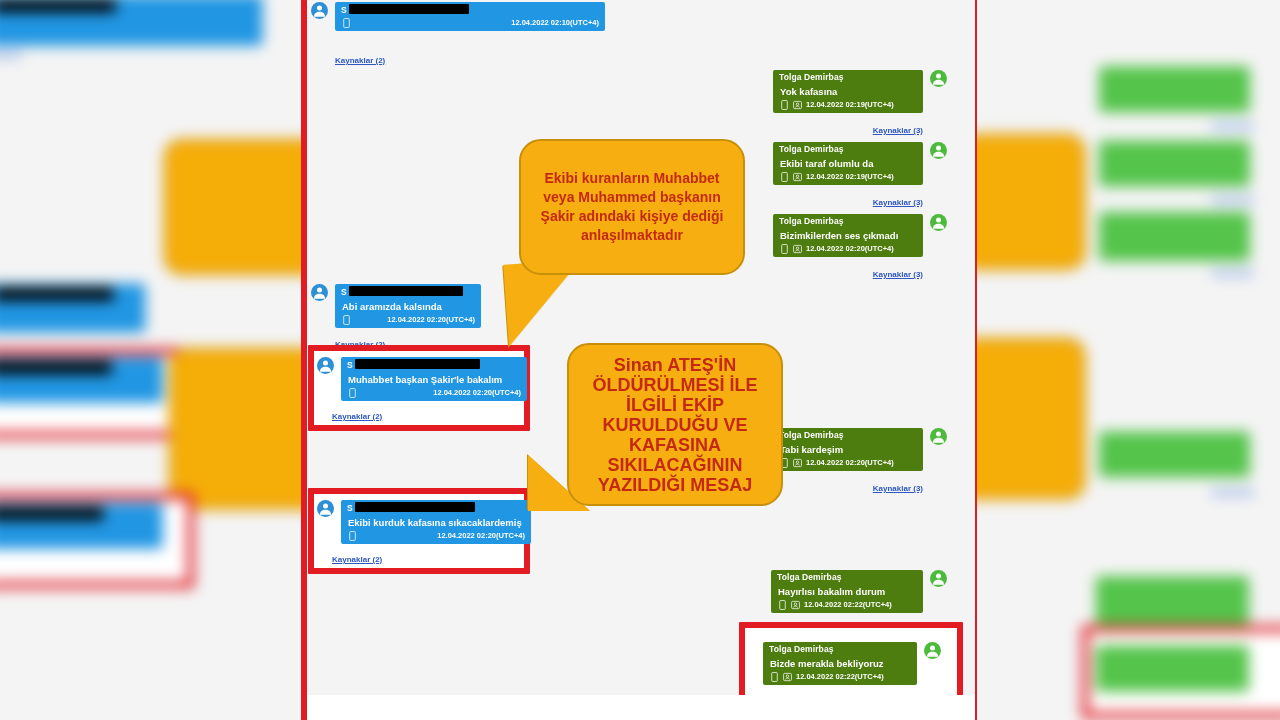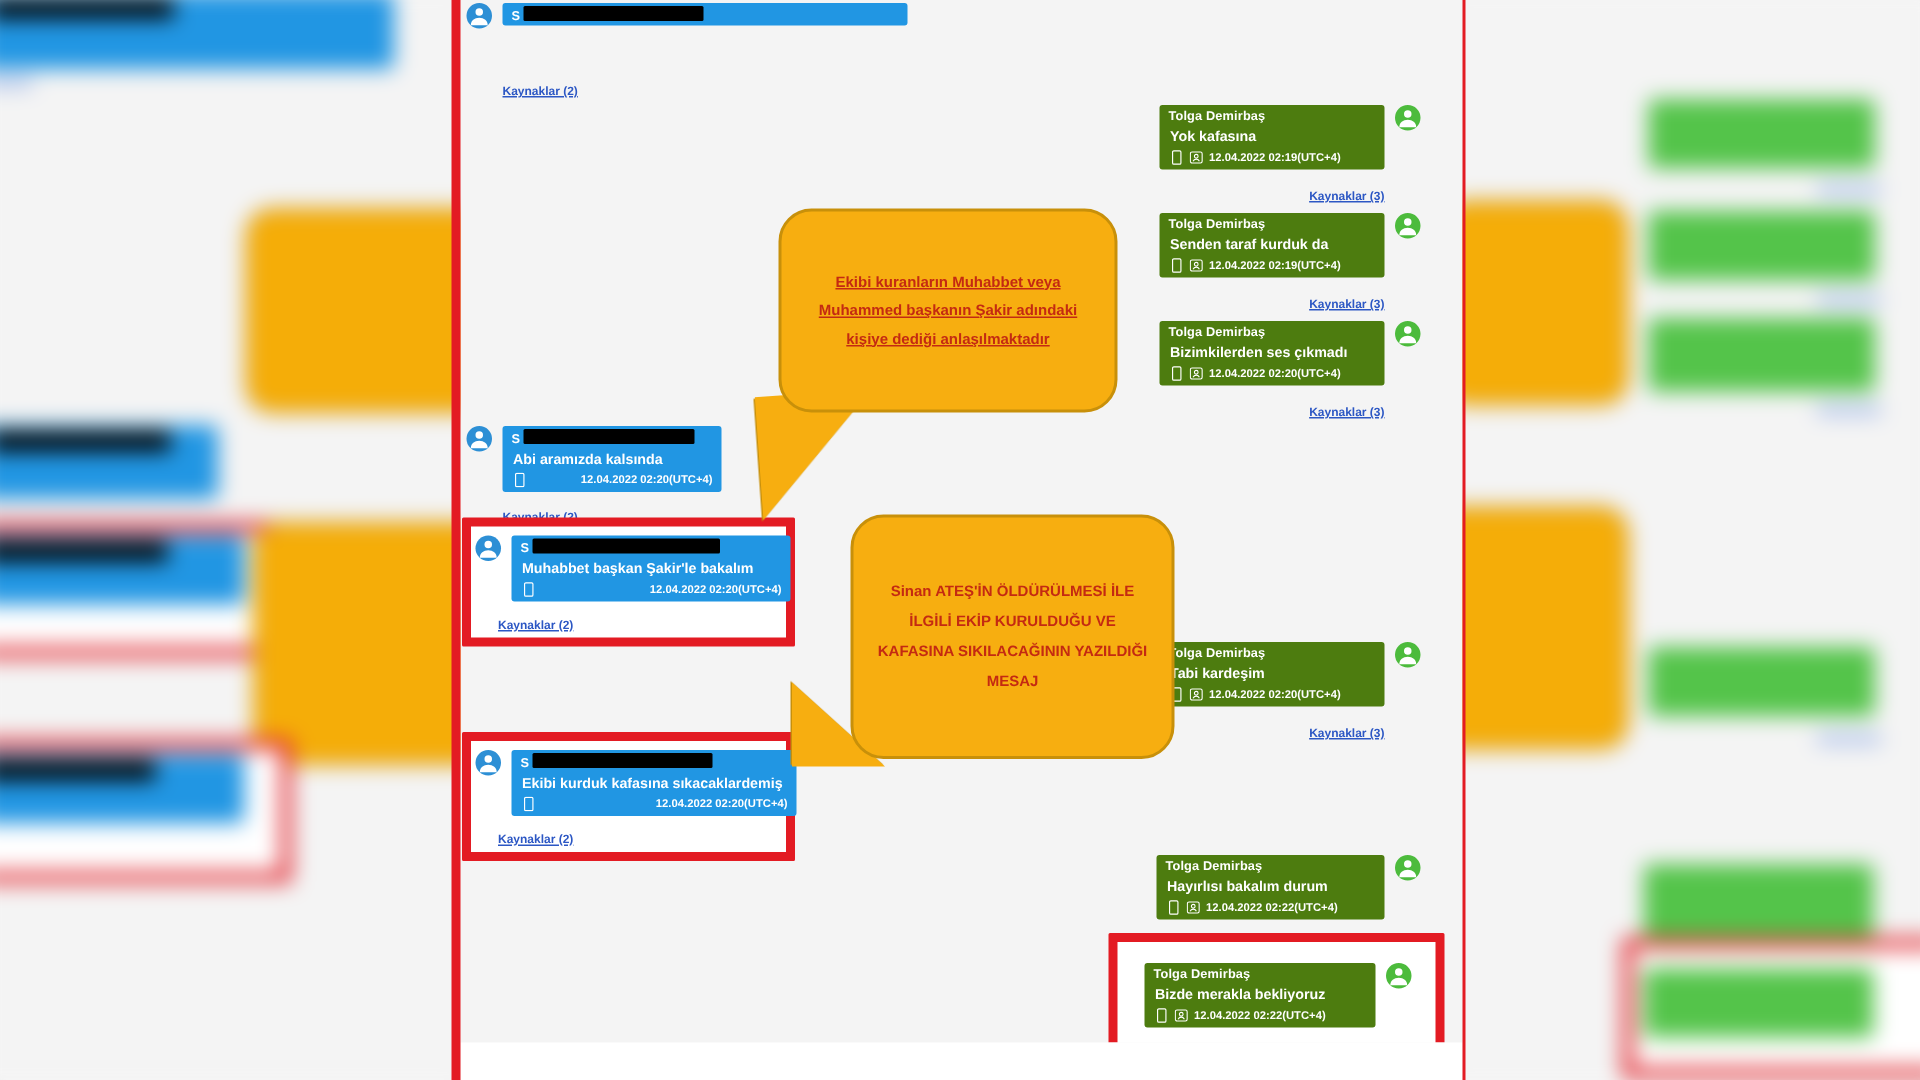--- a/index.html
+++ b/index.html
@@ -95,22 +95,22 @@
 
   
   .callout{
     position:absolute;background:#f7ae10;border:2px solid #c8900a;
     border-radius:22px;box-sizing:border-box;
     display:flex;align-items:center;justify-content:center;
     text-align:center;color:#c42a12;font-weight:bold;
     padding:10px 14px;
   }
   .callout .ctext{white-space:pre-line;}
-  .callout-1{left:519px;top:139px;width:226px;height:136px;font-size:10px;line-height:19px;text-decoration:underline;}
-  .callout-2{left:567px;top:343px;width:216px;height:163px;font-size:10px;line-height:20px;}
+  .callout-1{left:519px;top:139px;width:226px;height:136px;font-size:14px;line-height:19px;}
+  .callout-2{left:567px;top:343px;width:216px;height:163px;font-size:18px;line-height:20px;}
   .tail{position:absolute;width:0;height:0;}
   .tail-1{
     left:506px;top:262px;
     border-left:0 solid transparent;
     border-right:78px solid transparent;
     border-top:82px solid #f7ae10;
     transform:rotate(-4deg);
     filter:drop-shadow(-1px 1px 0 #c8900a);
   }
   .tail-2{
@@ -175,20 +175,29 @@
     <div class="avatar">
       <svg viewBox="0 0 24 24" fill="#ffffff">
           <circle cx="12" cy="8" r="4"></circle>
           <path d="M3 22c0-5 4-8 9-8s9 3 9 8z"></path>
         </svg>
     </div>
     <div class="bubble" style="width:270px;">
       <div class="b-name">
         <span>S</span><span class="redact" style="width:120px;"></span>
       </div>
+      <div class="b-meta">
+        <span class="mini-icon">
+          <svg viewBox="0 0 14 18" fill="none" stroke="#ffffff" stroke-width="1.4">
+              <rect x="2" y="1" width="10" height="16" rx="1.5"></rect>
+            </svg>
+        </span>
+        <span class="spacer"></span>
+        <span class="stamp">12.04.2022 02:10(UTC+4)</span>
+      </div>
     </div>
     <div class="sources" style="left:24px;top:54px;">Kaynaklar (2)</div>
   </div>
 
   <div class="msg right" style="right:28px;top:70px;">
     <div class="avatar">
       <svg viewBox="0 0 24 24" fill="#ffffff">
           <circle cx="12" cy="8" r="4"></circle>
           <path d="M3 22c0-5 4-8 9-8s9 3 9 8z"></path>
         </svg>
@@ -217,21 +226,21 @@
 
   <div class="msg right" style="right:28px;top:142px;">
     <div class="avatar">
       <svg viewBox="0 0 24 24" fill="#ffffff">
           <circle cx="12" cy="8" r="4"></circle>
           <path d="M3 22c0-5 4-8 9-8s9 3 9 8z"></path>
         </svg>
     </div>
     <div class="bubble" style="width:150px;">
       <div class="b-name">Tolga Demirbaş</div>
-      <div class="b-text">Senden taraf kurduk da</div>
+      <div class="b-text">Ekibi taraf olumlu da</div>
       <div class="b-meta">
         <span class="mini-icon">
           <svg viewBox="0 0 14 18" fill="none" stroke="#ffffff" stroke-width="1.4">
               <rect x="2" y="1" width="10" height="16" rx="1.5"></rect>
             </svg>
         </span>
         <span class="mini-icon">
           <svg viewBox="0 0 16 16" fill="none" stroke="#ffffff" stroke-width="1.3">
               <rect x="1" y="1.5" width="14" height="13" rx="2"></rect>
               <circle cx="8" cy="6.5" r="2.2"></circle>

